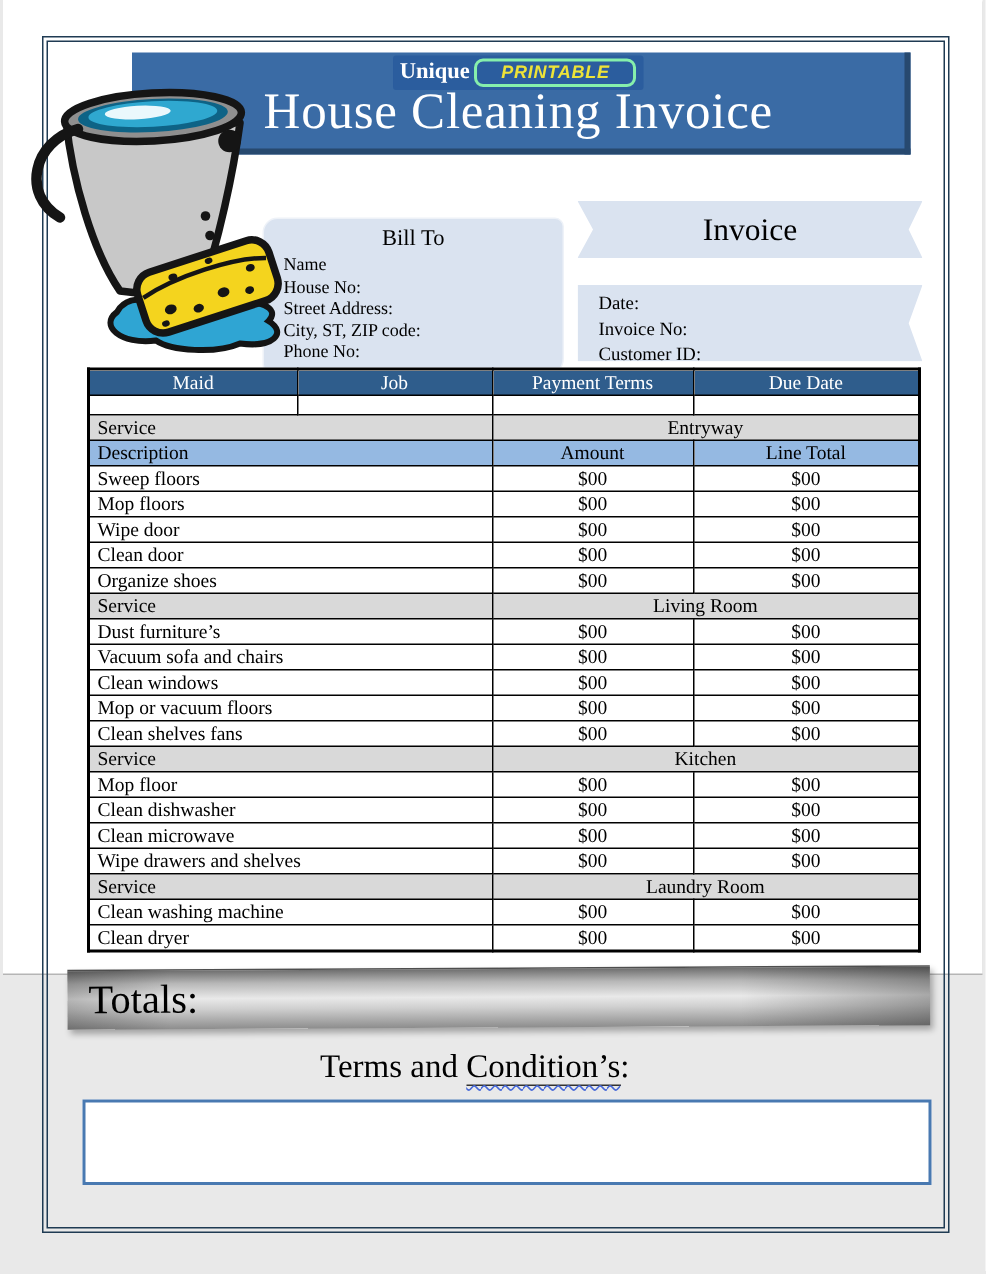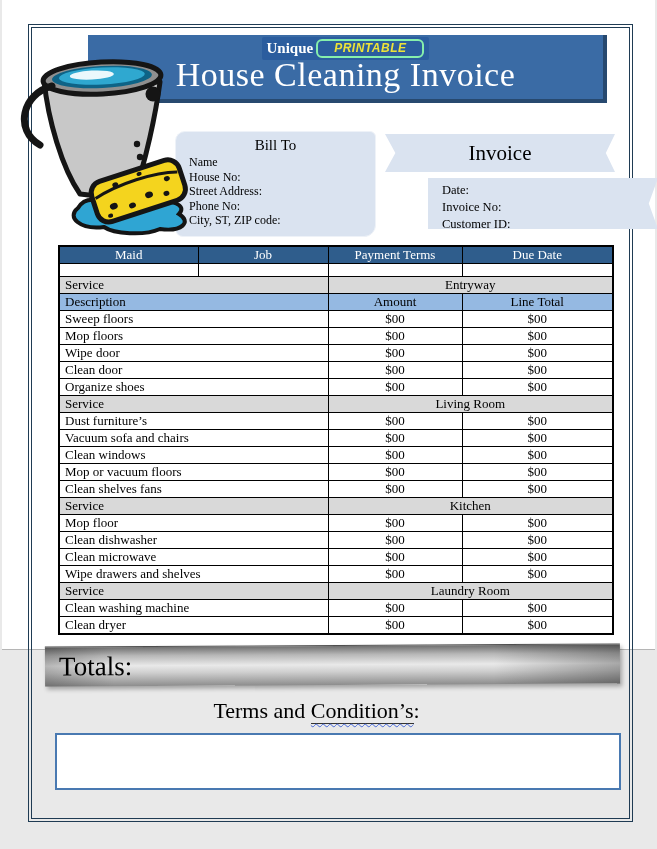--- a/index.html
+++ b/index.html
@@ -15,32 +15,32 @@
   .banner-title { position:absolute; left:0; right:0; top:22px; text-align:center; color:#fff; font-size:34px; line-height:36px; letter-spacing:0.5px; }
   .logo { position:absolute; top:2px; left:50%; transform:translateX(-50%); display:flex; align-items:center; gap:3px;
           background:var(--logo-bg); padding:2px 5px; border-radius:2px; z-index:3; }
   .logo-unique { color:#fff; font-weight:bold; font-size:15px; line-height:17px; }
   .logo-printable { border:2px solid #86efac; border-radius:6px; padding:0 16px; color:var(--logo-yellow);
           font:bold italic 12px/15px "Liberation Sans", sans-serif; letter-spacing:0.5px; }
 
   .clipart { position:absolute; left:18px; top:40px; width:170px; height:198px; z-index:4; }
 
   
-  .billto { position:absolute; left:173px; top:131px; width:201px; height:106px; background:var(--panel-blue);
+  .billto { position:absolute; left:173px; top:145px; width:201px; height:106px; background:var(--panel-blue);
             border:1px solid #eef2f8; border-radius:10px 6px 12px 8px; padding:5px 0 0 13px; z-index:1; }
   .billto-title { text-align:center; font-size:15px; padding-right:13px; margin-bottom:1px; }
   .billto-line { font-size:12px; line-height:14.6px; }
 
   
   .inv-banner { position:absolute; left:383px; top:134px; width:230px; height:38px; background:var(--panel-blue);
             clip-path:polygon(0 0,100% 0,96% 50%,100% 100%,0 100%,4.5% 50%);
             display:flex; align-items:center; justify-content:center; font-size:21px; z-index:1; }
-  .inv-details { position:absolute; left:383px; top:178px; width:230px; height:51px; background:var(--panel-blue);
+  .inv-details { position:absolute; left:383px; top:190px; width:230px; height:51px; background:var(--panel-blue);
             clip-path:polygon(0 0,100% 0,96% 50%,100% 100%,0 100%);
-            padding:4px 0 0 14px; overflow:hidden; z-index:1;margin-left:43px; }
+            padding:4px 0 0 14px; overflow:hidden; z-index:1; }
   .inv-line { font-size:12.5px; line-height:17px; }
 
   
   table.inv { position:absolute; left:56px; top:245px; width:554px; border-collapse:collapse; table-layout:fixed;
             background:#fff; font-size:13px; z-index:1; border:2px solid #000; }
   table.inv td { border:1px solid #000; padding:0 5px; height:17px; line-height:16px; overflow:hidden; white-space:nowrap; }
   tr.header td { background:var(--table-header-blue); color:#fff; text-align:center; height:16px; }
   tr.empty td { height:13px; background:#fff; }
   tr.service td { background:var(--section-gray); }
   tr.detail td { background:var(--detail-blue); }
@@ -99,22 +99,22 @@
       <ellipse cx="6" cy="-15" rx="2.6" ry="2" fill="#151515"></ellipse>
       <ellipse cx="-34" cy="16" rx="2.6" ry="2" fill="#151515"></ellipse>
     </g>
   </svg>
 
   <div class="billto">
     <div class="billto-title">Bill To</div>
     <div class="billto-line">Name</div>
     <div class="billto-line">House No:</div>
     <div class="billto-line">Street Address:</div>
+    <div class="billto-line">City, ST, ZIP code:</div>
     <div class="billto-line">Phone No:</div>
-    <div class="billto-line">City, ST, ZIP code:</div>
   </div>
 
   <div class="inv-banner">
     <span>Invoice</span>
   </div>
   <div class="inv-details">
     <div class="inv-line">Date:</div>
     <div class="inv-line">Invoice No:</div>
     <div class="inv-line">Customer ID:</div>
   </div>

